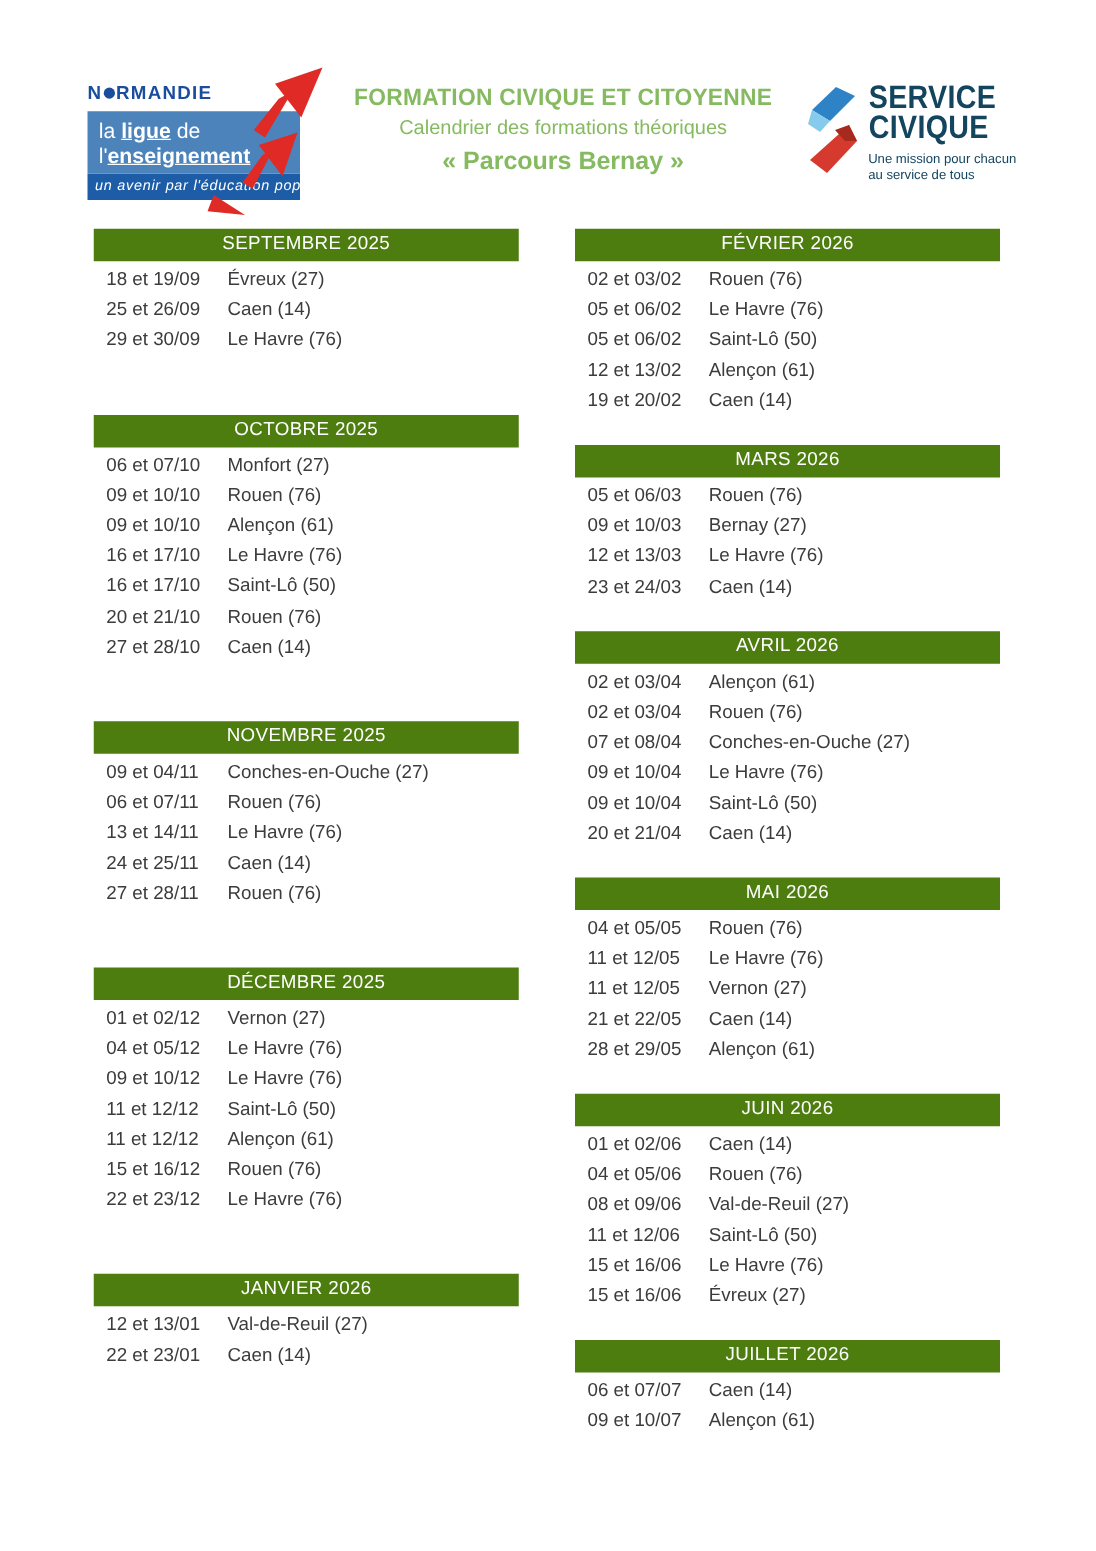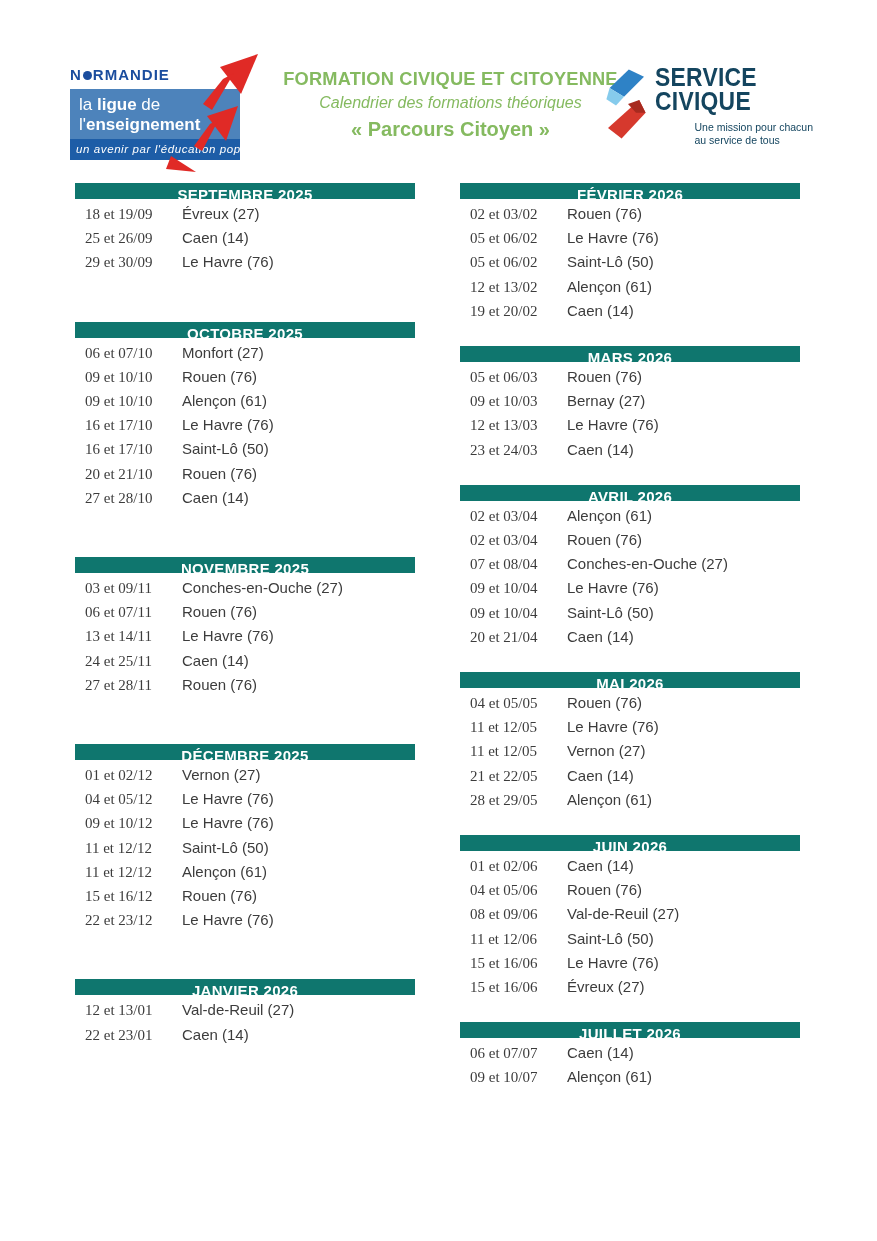--- a/index.html
+++ b/index.html
@@ -6,45 +6,45 @@
   body { width:877px; height:1241px; position:relative; font-family:"Liberation Sans", sans-serif; overflow:hidden; }
 
   
   .header { position:absolute; top:0; left:0; width:877px; height:183px; }
 
   
   .ligue { position:absolute; left:70px; top:66px; width:200px; }
   .normandie { color:#1b4d9e; font-weight:bold; font-size:15px; letter-spacing:1px; }
   .norm-dot { display:inline-block; width:9px; height:9px; border-radius:50%; background:#1b4d9e; margin:0 1px 1px 1px; vertical-align:middle; }
   .ligue-box { position:relative; margin-top:6px; background:#4d83bb; color:#ffffff; width:152px; padding:6px 9px 5px 9px; font-size:17px; line-height:1.15; }
-  .ligue-box b { font-weight:bold; }
+  .ligue-box b { font-weight:bold;text-decoration:underline; }
   .ligue-strip { background:#1d5da7; color:#ffffff; width:158px; padding:4px 6px 5px 6px; font-size:11.5px; font-style:italic; letter-spacing:0.6px; text-align:center; white-space:nowrap; }
   .arrows-svg { position:absolute; left:58px; top:-14px; width:132px; height:122px; z-index:3; }
 
   
   .titles { position:absolute; left:0; right:0; top:68px; text-align:center;padding-left:24px; }
   .doc-title { color:#85ba60; font-weight:bold; font-size:19px; letter-spacing:0.2px; transform:scaleX(0.96); }
-  .doc-subtitle { color:#85ba60; font-style:italic; font-size:16px; margin-top:4px; }
+  .doc-subtitle { color:#85ba60; font-size:16px; margin-top:4px; }
   .doc-parcours { color:#85ba60; font-weight:bold; font-size:20px; margin-top:6px; }
 
   
   .sc { position:absolute; right:64px; top:66px; display:flex; gap:7px; align-items:flex-start; }
   .sc-mark { width:48px; height:76px; }
   .sc-name { color:#14455f; font-weight:bold; font-size:26px; line-height:0.92; letter-spacing:0.3px; transform:scaleX(0.88); transform-origin:left top; white-space:nowrap; }
-  .sc-tag { color:#14455f; font-size:10.5px; line-height:1.3; margin-top:7px; white-space:nowrap;margin-left:40px; }
+  .sc-tag { color:#14455f; font-size:10.5px; line-height:1.3; margin-top:7px; white-space:nowrap; }
 
   
   .columns { position:absolute; top:183px; left:75px; display:flex; gap:45px; }
   .col { width:340px; }
   .col-left .month { margin-bottom:47px; }
   .col-right .month { margin-bottom:23px; }
-  .month-header { background:#0f766e; color:#ffffff; font-weight:bold; font-size:15px; text-align:center; height:16px; line-height:23px; letter-spacing:0.3px; }
+  .month-header { background:#4d7c0f; color:#ffffff; font-weight:normal; font-size:15px; text-align:center; height:26px; line-height:23px; letter-spacing:0.3px; }
   .rows { padding-top:3px; }
   .row { line-height:24.2px; font-size:15px; color:#3c3c3c; white-space:nowrap; }
-  .dates { display:inline-block; width:97px; margin-left:10px;font-family:Liberation Serif, serif; }
+  .dates { display:inline-block; width:97px; margin-left:10px; }
 </style>
 </head>
 <body>
 
 <div class="header">
 
   <div class="ligue">
     <div class="normandie"><span>N</span><span class="norm-dot"></span><span>RMANDIE</span></div>
     <div class="ligue-box">
       <div><span>la </span><b>ligue</b><span> de</span></div>
@@ -56,21 +56,21 @@
       <polygon points="95,27 106,21 84,58 75,52" fill="#e02a26"></polygon>
       <polygon points="110,54 79,64 98,89" fill="#e02a26"></polygon>
       <polygon points="82,72 91,67 74,99 66,94" fill="#e02a26"></polygon>
       <polygon points="68,120 43,104 38,117" fill="#e02a26"></polygon>
     </svg>
   </div>
 
   <div class="titles">
     <div class="doc-title">FORMATION CIVIQUE ET CITOYENNE</div>
     <div class="doc-subtitle">Calendrier des formations théoriques</div>
-    <div class="doc-parcours">« Parcours Citoyen »</div>
+    <div class="doc-parcours">« Parcours Bernay »</div>
   </div>
 
   <div class="sc">
     <svg class="sc-mark" viewBox="0 0 60 92" aria-hidden="true">
       <polygon points="12,26 36,3 55,12 30,37" fill="#2e82c6"></polygon>
       <polygon points="12,26 30,37 20,48 8,40" fill="#86cbec"></polygon>
       <polygon points="49,41 57,57 27,89 10,76" fill="#d6392d"></polygon>
       <polygon points="49,41 35,46 45,57 57,57" fill="#a72a1f"></polygon>
     </svg>
     <div>
@@ -135,21 +135,21 @@
   <div class="row">
     <span class="dates">27 et 28/10</span><span class="city">Caen (14)</span>
   </div>
 </div>
   </div>
 
   <div class="month">
     <div class="month-header">NOVEMBRE 2025</div>
     <div class="rows">
   <div class="row">
-    <span class="dates">03 et 09/11</span><span class="city">Conches-en-Ouche (27)</span>
+    <span class="dates">09 et 04/11</span><span class="city">Conches-en-Ouche (27)</span>
   </div>
 
   <div class="row">
     <span class="dates">06 et 07/11</span><span class="city">Rouen (76)</span>
   </div>
 
   <div class="row">
     <span class="dates">13 et 14/11</span><span class="city">Le Havre (76)</span>
   </div>
 

